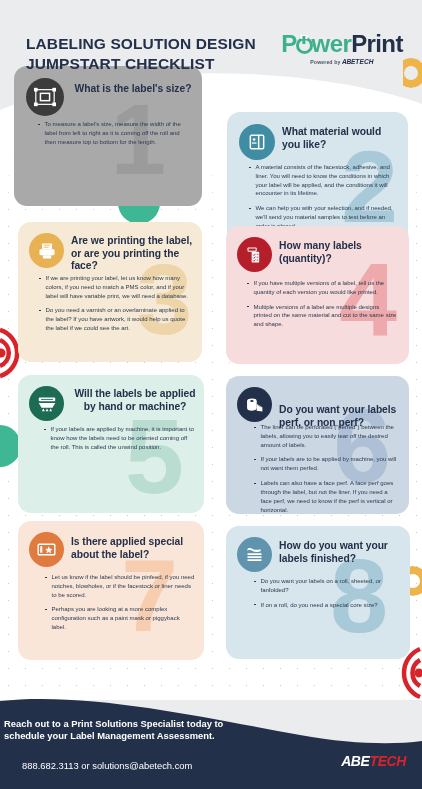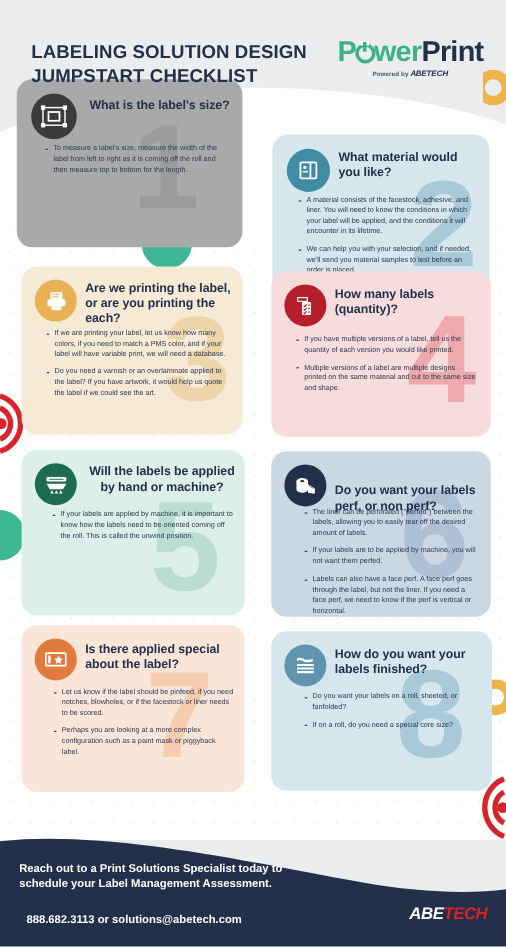--- a/index.html
+++ b/index.html
@@ -148,26 +148,26 @@
   #card8{left:226px;top:526px;width:184px;height:133px;background:#d6e6ec;}
   #card8 .icon-badge{left:11px;top:11px;width:35px;height:35px;background:#5f93ae;}
   #card8 h3{left:53px;top:14px;width:124px;}
   #card8 .bullets{left:28px;top:51px;width:148px;}
   #card8 .wm{right:22px;top:30px;font-size:104px;color:#a7c9d8;}
 
   
   .footer{position:absolute;left:0;bottom:0;width:422px;height:120px;z-index:12;}
   .footer svg{position:absolute;left:0;top:0;}
   .footer-txt{
-    position:absolute;left:16px;bottom:46px;width:260px;
+    position:absolute;left:4px;bottom:46px;width:260px;
     color:#ffffff;font-size:9.4px;font-weight:bold;line-height:1.35;
   }
   .footer-contact{
     position:absolute;left:22px;bottom:18px;width:280px;
-    color:#ffffff;font-size:9.4px;font-weight:bold;
+    color:#ffffff;font-size:9.4px;font-weight:normal;
   }
   .footer-logo{
     position:absolute;right:16px;bottom:20px;
     font-size:14px;font-weight:bold;font-style:italic;letter-spacing:-.4px;
   }
   .footer-logo .abe{color:#ffffff;}
   .footer-logo .tech{color:#d8232a;}
 </style>
 </head>
 <body>
@@ -256,21 +256,21 @@
     <svg width="20" height="20" viewBox="0 0 24 24" aria-hidden="true">
       <rect x="6" y="3" width="12" height="7" rx="1" fill="#fff"></rect>
       <rect x="3" y="10" width="18" height="7" rx="1.5" fill="#fff"></rect>
       <rect x="7" y="17" width="10" height="4" rx="1" fill="#fff"></rect>
       <g stroke="#e8b254" stroke-width="1">
           <line x1="8" y1="5" x2="16" y2="5"></line>
           <line x1="8" y1="7.5" x2="14" y2="7.5"></line>
         </g>
     </svg>
   </div>
-  <h3>Are we printing the label, or are you printing the each?</h3>
+  <h3>Are we printing the label, or are you printing the face?</h3>
   <ul class="bullets">
     <li>If we are printing your label, let us know how many colors, if you need to match a PMS color, and if your label will have variable print, we will need a database.</li>
     <li>Do you need a varnish or an overlaminate applied to the label? If you have artwork, it would help us quote the label if we could see the art.</li>
   </ul>
 </div>
 
 <div class="card" id="card4">
   <div class="wm">4</div>
   <div class="icon-badge">
     <svg width="20" height="20" viewBox="0 0 24 24" aria-hidden="true">

